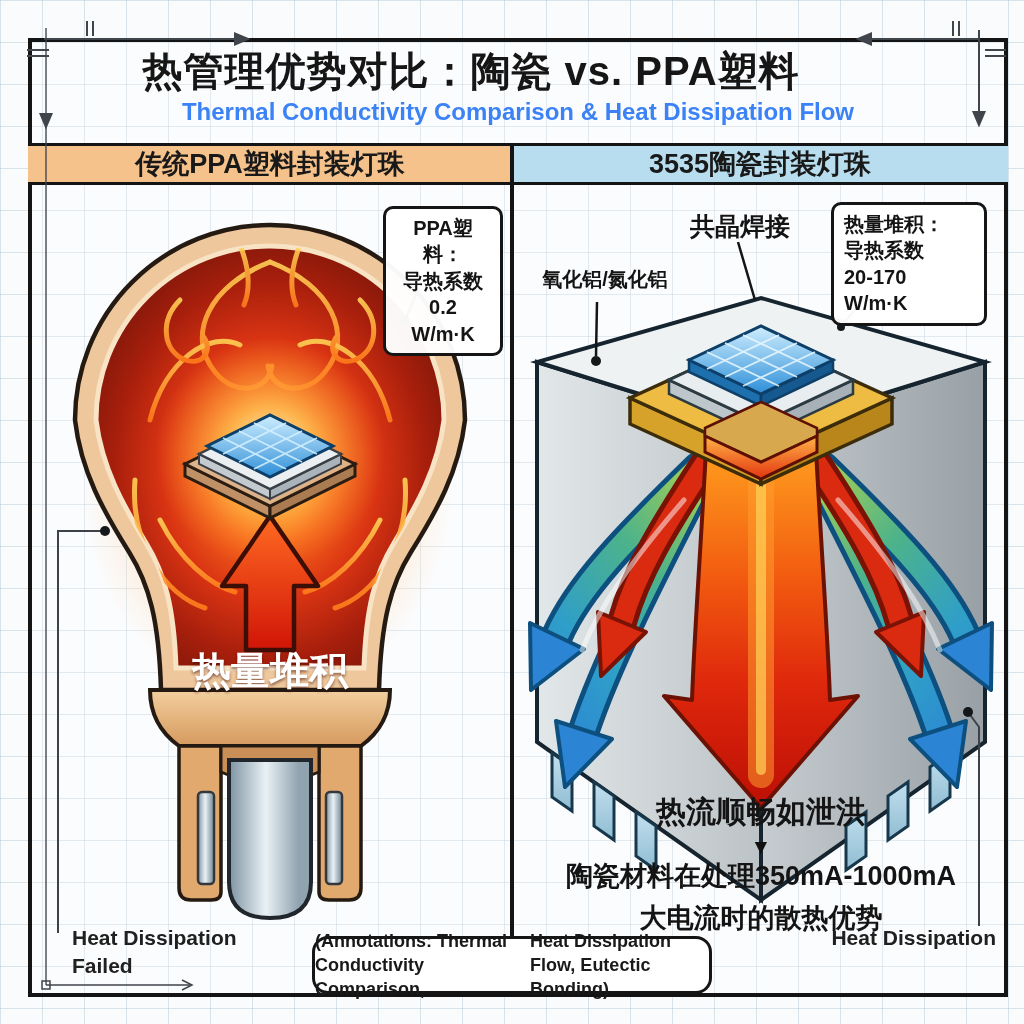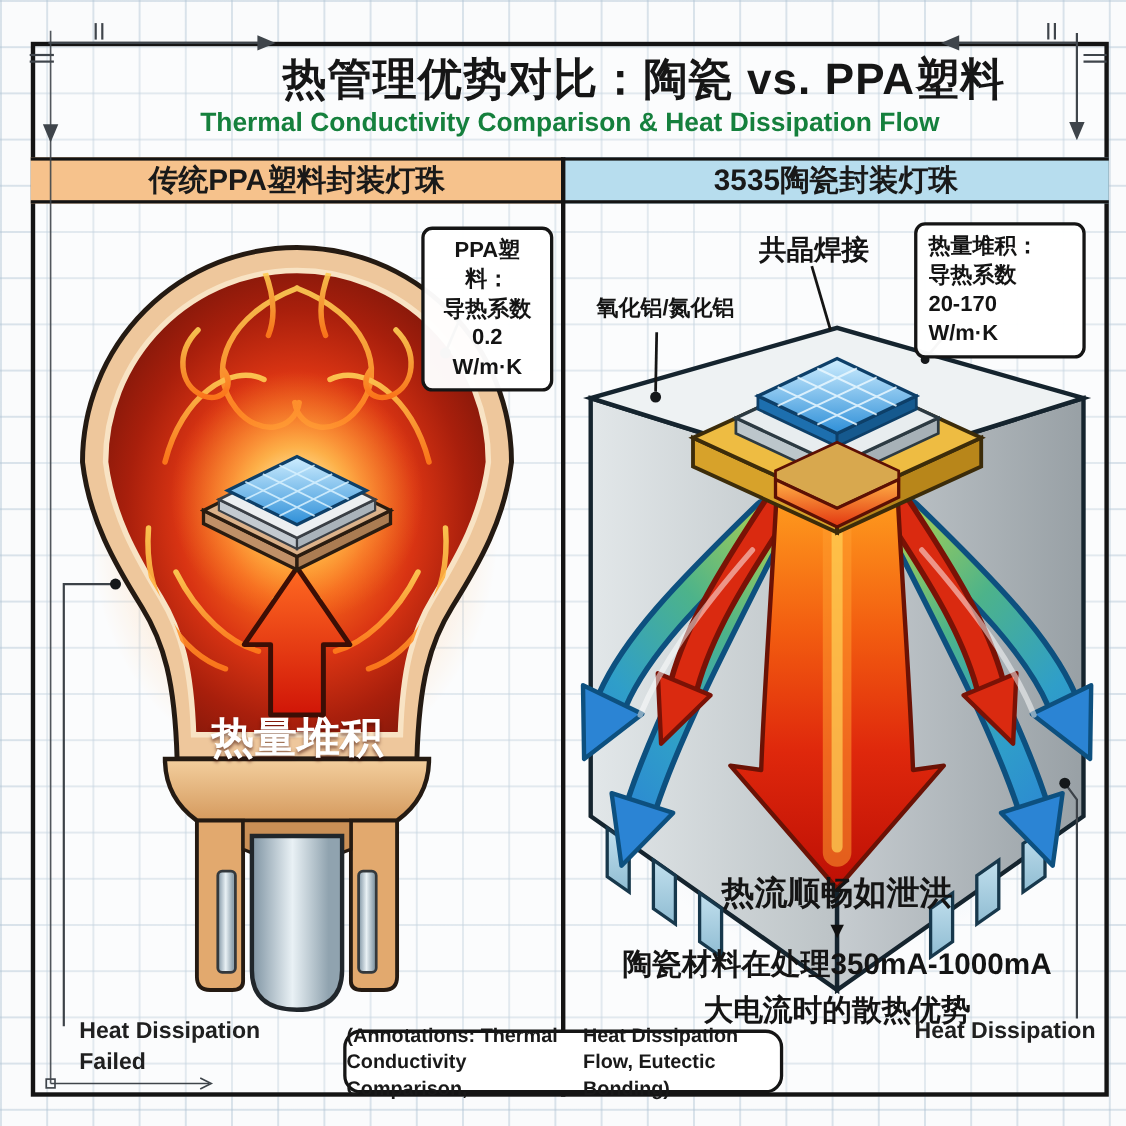--- a/index.html
+++ b/index.html
@@ -13,26 +13,26 @@
     background-size:42px 42px;
     color:#1b1b1b;
   }
   .abs{position:absolute;}
   .frame{
     left:28px;top:38px;width:980px;height:959px;
     border:4px solid #141414;box-sizing:border-box;
     background:rgba(255,255,255,.25);
   }
   .title-main{
-    left:28px;top:44px;width:886px;text-align:right;
+    left:28px;top:44px;width:886px;text-align:center;
     font-size:40px;font-weight:800;letter-spacing:1px;color:#161616;
   }
   .title-sub{
     left:28px;top:98px;width:980px;text-align:center;
-    font-size:24px;font-weight:700;color:#15803d;
+    font-size:24px;font-weight:700;color:#3b82f6;
   }
   .hdr{
     top:143px;height:42px;box-sizing:border-box;
     border-top:3.5px solid #141414;border-bottom:3.5px solid #141414;
     display:flex;align-items:center;justify-content:center;
     font-size:27px;font-weight:800;color:#191919;
   }
   .hdr-left{left:28px;width:484px;background:#f6c28c;}
   .hdr-right{left:512px;width:496px;background:#b7ddee;}
   .divider{left:510px;top:143px;width:4px;height:854px;background:#141414;}

